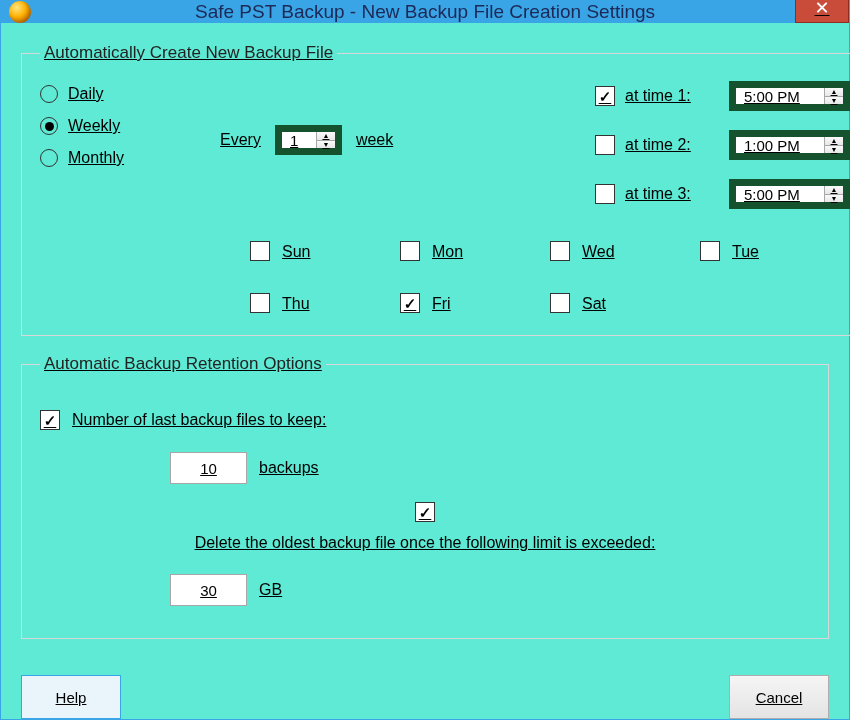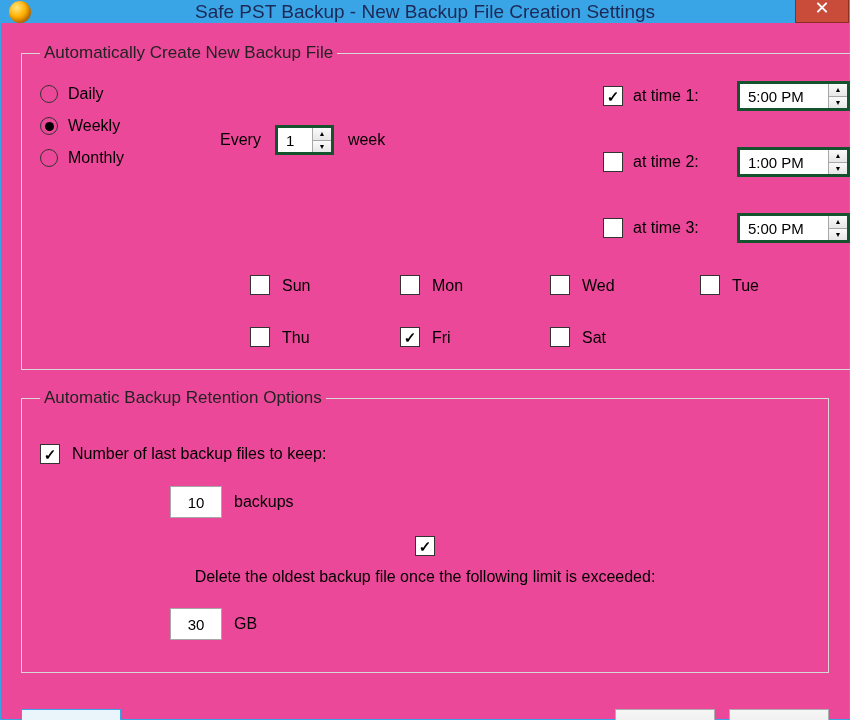--- a/index.html
+++ b/index.html
@@ -1,53 +1,53 @@
 <!DOCTYPE html>
 <html><head>
 <meta charset="utf-8">
 <style>
 * { box-sizing: border-box; }
 body { margin:0; padding:0; font-family:"Segoe UI",Tahoma,sans-serif; font-size:16px; background:#fff; }
-.window { width:850px; height:720px; border:1px solid #3aa5e6; background:#ec4899; display:flex; flex-direction:column; }
+.window { width:850px; height:720px; border:1px solid #3aa5e6; background:#5eead4; display:flex; flex-direction:column;text-decoration:underline; }
 .titlebar { height:38px; background:#3aa5e6; display:flex; align-items:center; position:relative; }
 .title-icon { width:22px; height:22px; margin-left:8px; border-radius:50%; background:radial-gradient(circle at 35% 30%, #ffe680 0%, #ffb000 45%, #d97800 80%); box-shadow:inset -2px -2px 4px rgba(0,0,0,.25); }
 .title-text { position:absolute; left:0; right:0; text-align:center; font-size:19px; color:#1c2855; pointer-events:none; }
 .close-btn { margin-left:auto; width:54px; height:30px; margin-top:-8px; background:#c94b3a; color:#fff; display:flex; align-items:center; justify-content:center; font-size:18px; border:1px solid #8e2e22; cursor:pointer; }
 .content { flex:1; padding:20px 20px 10px 20px; display:flex; flex-direction:column; }
 
 fieldset.group { border:1px solid #d8d8d8; margin:0 0 18px 0; padding:14px 18px 22px 18px; }
 fieldset.group > legend { font-size:17px; color:#222; padding:0 4px; }
 
 .row1 { display:flex; align-items:flex-start; }
 .freq-col { width:180px; display:flex; flex-direction:column; gap:14px; padding-top:8px;text-align:center; }
 .radio { display:flex; align-items:center; gap:10px; cursor:pointer; }
 .radio-ind { width:18px; height:18px; border:1.6px solid #333; border-radius:50%; display:flex; align-items:center; justify-content:center; }
 .radio.checked .radio-ind::after { content:""; width:9px; height:9px; background:#000; border-radius:50%; }
 
 .every-col { display:flex; align-items:center; gap:14px; padding-top:48px; }
-.time-col { margin-left:auto; display:flex; flex-direction:column; gap:36px; padding-top:4px; }
+.time-col { margin-left:auto; display:flex; flex-direction:column; gap:19px; padding-top:4px; }
 .time-row { display:flex; align-items:center; gap:14px; }
 .time-label-wrap { display:flex; align-items:center; gap:10px; width:120px; }
 
 .cb { width:20px; height:20px; border:1.6px solid #333; display:inline-flex; align-items:center; justify-content:center; cursor:pointer; background:#fff; }
 .cb.checked::after { content:"✓"; font-size:15px; font-weight:bold; color:#000; line-height:1; }
 
-.spin { display:inline-flex; align-items:stretch; border:3px solid #14532d; height:30px; background:#fff; }
+.spin { display:inline-flex; align-items:stretch; border:7px solid #14532d; height:30px; background:#fff; }
 .spin input { border:none; width:88px; padding:0 8px; font-size:15px; font-family:inherit; outline:none; }
 .spin.small input { width:34px; text-align:left; }
 .spin .btns { display:flex; flex-direction:column; border-left:1px solid #a7a7a7; }
 .spin .btns div { width:18px; flex:1; display:flex; align-items:center; justify-content:center; font-size:7px; background:linear-gradient(#fafafa,#e7e7e7); cursor:pointer; }
 .spin .btns div:first-child { border-bottom:1px solid #a7a7a7; }
 
 .days { display:grid; grid-template-columns:repeat(4,150px); row-gap:32px; margin-left:210px; margin-top:32px; }
 .day-item { display:flex; align-items:flex-end; gap:12px; }
 
 .ret-row { display:flex; align-items:center; gap:12px; margin-top:22px; }
 .indent-row { display:flex; align-items:center; gap:12px; margin:22px 0 10px 130px; }
-.numbox { border:1px solid #a7a7a7; height:32px; width:52px; text-align:center; font-size:15px; font-family:inherit; }
+.numbox { border:1px solid #a7a7a7; height:32px; width:77px; text-align:center; font-size:15px; font-family:inherit; }
 
 .footer { display:flex; padding:8px 20px 18px 20px; }
 .btn { height:44px; min-width:100px; border:1px solid #adadad; background:linear-gradient(#f5f5f5,#e4e4e4); font-size:15px; cursor:pointer; font-family:inherit; }
 .btn.help { border:1px solid #3aa5e6; background:#e9f4fb; }
 .footer .right { margin-left:auto; display:flex; gap:14px; }
 </style>
 </head>
 <body>
 
 <div class="window">
@@ -187,17 +187,16 @@
         <input class="numbox" value="30" style="">
         <span>GB</span>
       </div>
     </fieldset>
 
   </div>
 
   <div class="footer">
     <button class="btn help">Help</button>
     <div class="right">
-      <button class="btn">OK</button>
       <button class="btn">Cancel</button>
     </div>
   </div>
 </div>
 
 </body></html>

